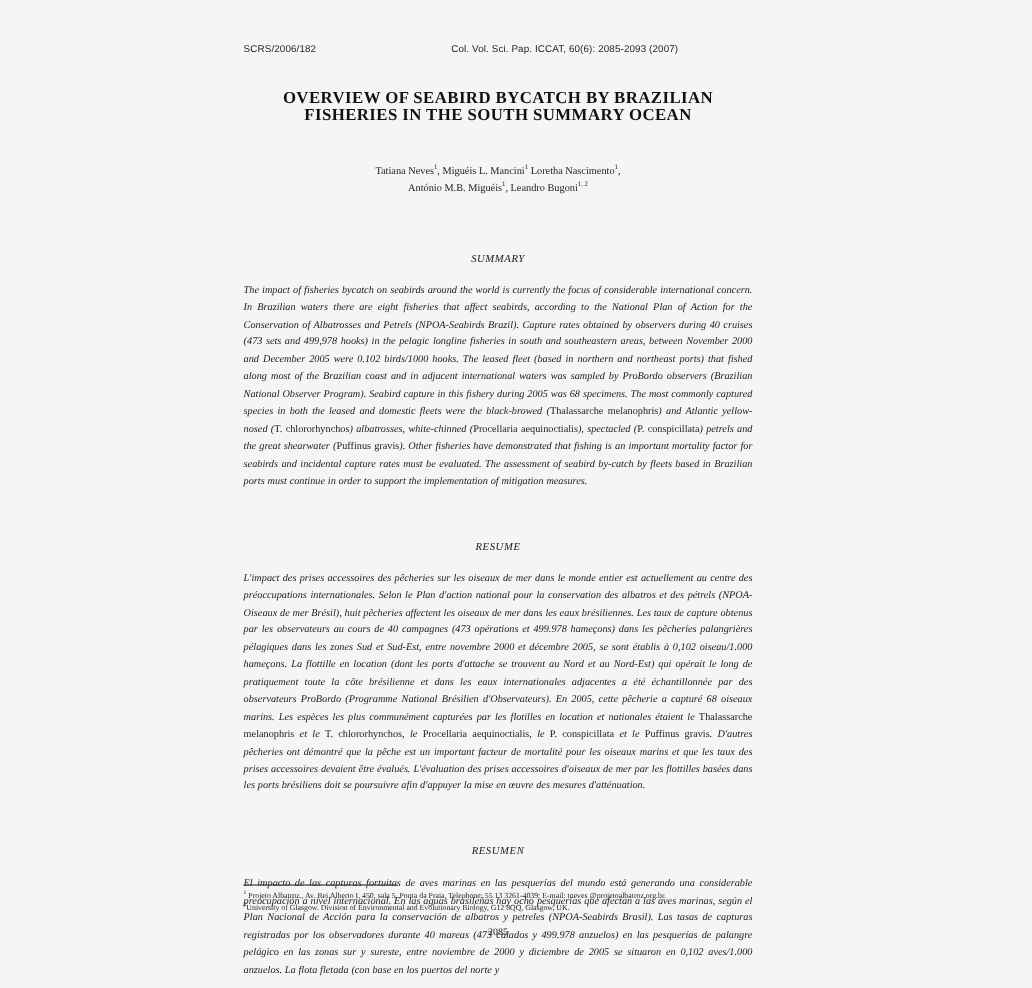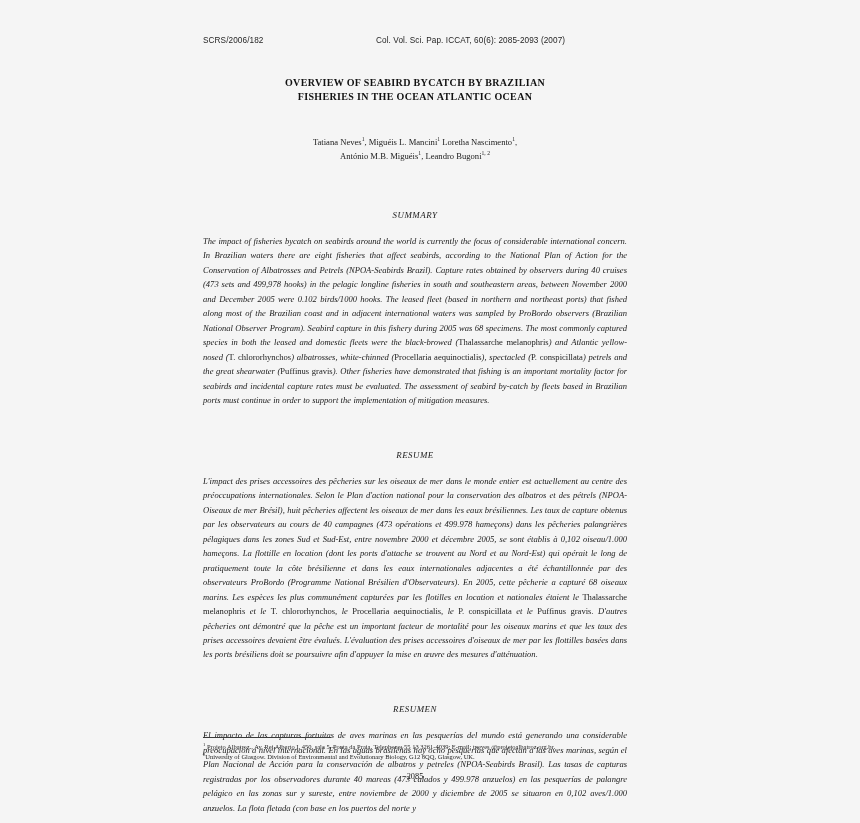--- a/index.html
+++ b/index.html
@@ -47,21 +47,21 @@
   .runhead .rh-right {
     flex: 0 0 auto;
     padding-left: 17px;
   }
 
   
   .title-block {
     margin-top: 31px;
     text-align: center;
     font-weight: bold;
-    font-size: 10px;
+    font-size: 14px;
     line-height: 14.2px;
     letter-spacing: 0.35px;
     color: #111;
   }
   .title-line { display: block; white-space: nowrap; }
 
   
   .authors {
     margin-top: 32px;
     text-align: center;
@@ -149,21 +149,21 @@
 
   <div class="content">
 
     <div class="runhead">
       <span class="rh-left">SCRS/2006/182</span>
       <span class="rh-right">Col. Vol. Sci. Pap. ICCAT, 60(6): 2085-2093 (2007)</span>
     </div>
 
     <div class="title-block">
       <span class="title-line">OVERVIEW OF SEABIRD BYCATCH BY BRAZILIAN</span>
-      <span class="title-line">FISHERIES IN THE OCEAN ATLANTIC OCEAN</span>
+      <span class="title-line">FISHERIES IN THE SOUTH SUMMARY OCEAN</span>
     </div>
 
     <div class="authors">
       <span class="aline"><span>Tatiana Neves</span><sup>1</sup><span>, Miguéis L. Mancini</span><sup>1</sup><span> Loretha Nascimento</span><sup>1</sup><span>,</span></span>
       <span class="aline"><span>António M.B. Miguéis</span><sup>1</sup><span>, Leandro Bugoni</span><sup>1, 2</sup></span>
     </div>
 
     <div class="sect-head summary">SUMMARY</div>
     <p class="abstract"><span>The impact of fisheries bycatch on seabirds around the world is currently the focus of considerable international concern. In Brazilian waters there are eight fisheries that affect seabirds, according to the National Plan of Action for the Conservation of Albatrosses and Petrels (NPOA-Seabirds Brazil). Capture rates obtained by observers during 40 cruises (473 sets and 499,978 hooks) in the pelagic longline fisheries in south and southeastern areas, between November 2000 and December 2005 were 0.102 birds/1000 hooks. The leased fleet (based in northern and northeast ports) that fished along most of the Brazilian coast and in adjacent international waters was sampled by ProBordo observers (Brazilian National Observer Program). Seabird capture in this fishery during 2005 was 68 specimens. The most commonly captured species in both the leased and domestic fleets were the black-browed (</span><span class="rm">Thalassarche melanophris</span><span>) and Atlantic yellow-nosed (</span><span class="rm">T. chlororhynchos</span><span>) albatrosses, white-chinned (</span><span class="rm">Procellaria aequinoctialis</span><span>), spectacled (</span><span class="rm">P. conspicillata</span><span>) petrels and the great shearwater (</span><span class="rm">Puffinus gravis</span><span>). Other fisheries have demonstrated that fishing is an important mortality factor for seabirds and incidental capture rates must be evaluated. The assessment of seabird by-catch by fleets based in Brazilian ports must continue in order to support the implementation of mitigation measures.</span></p>
 

